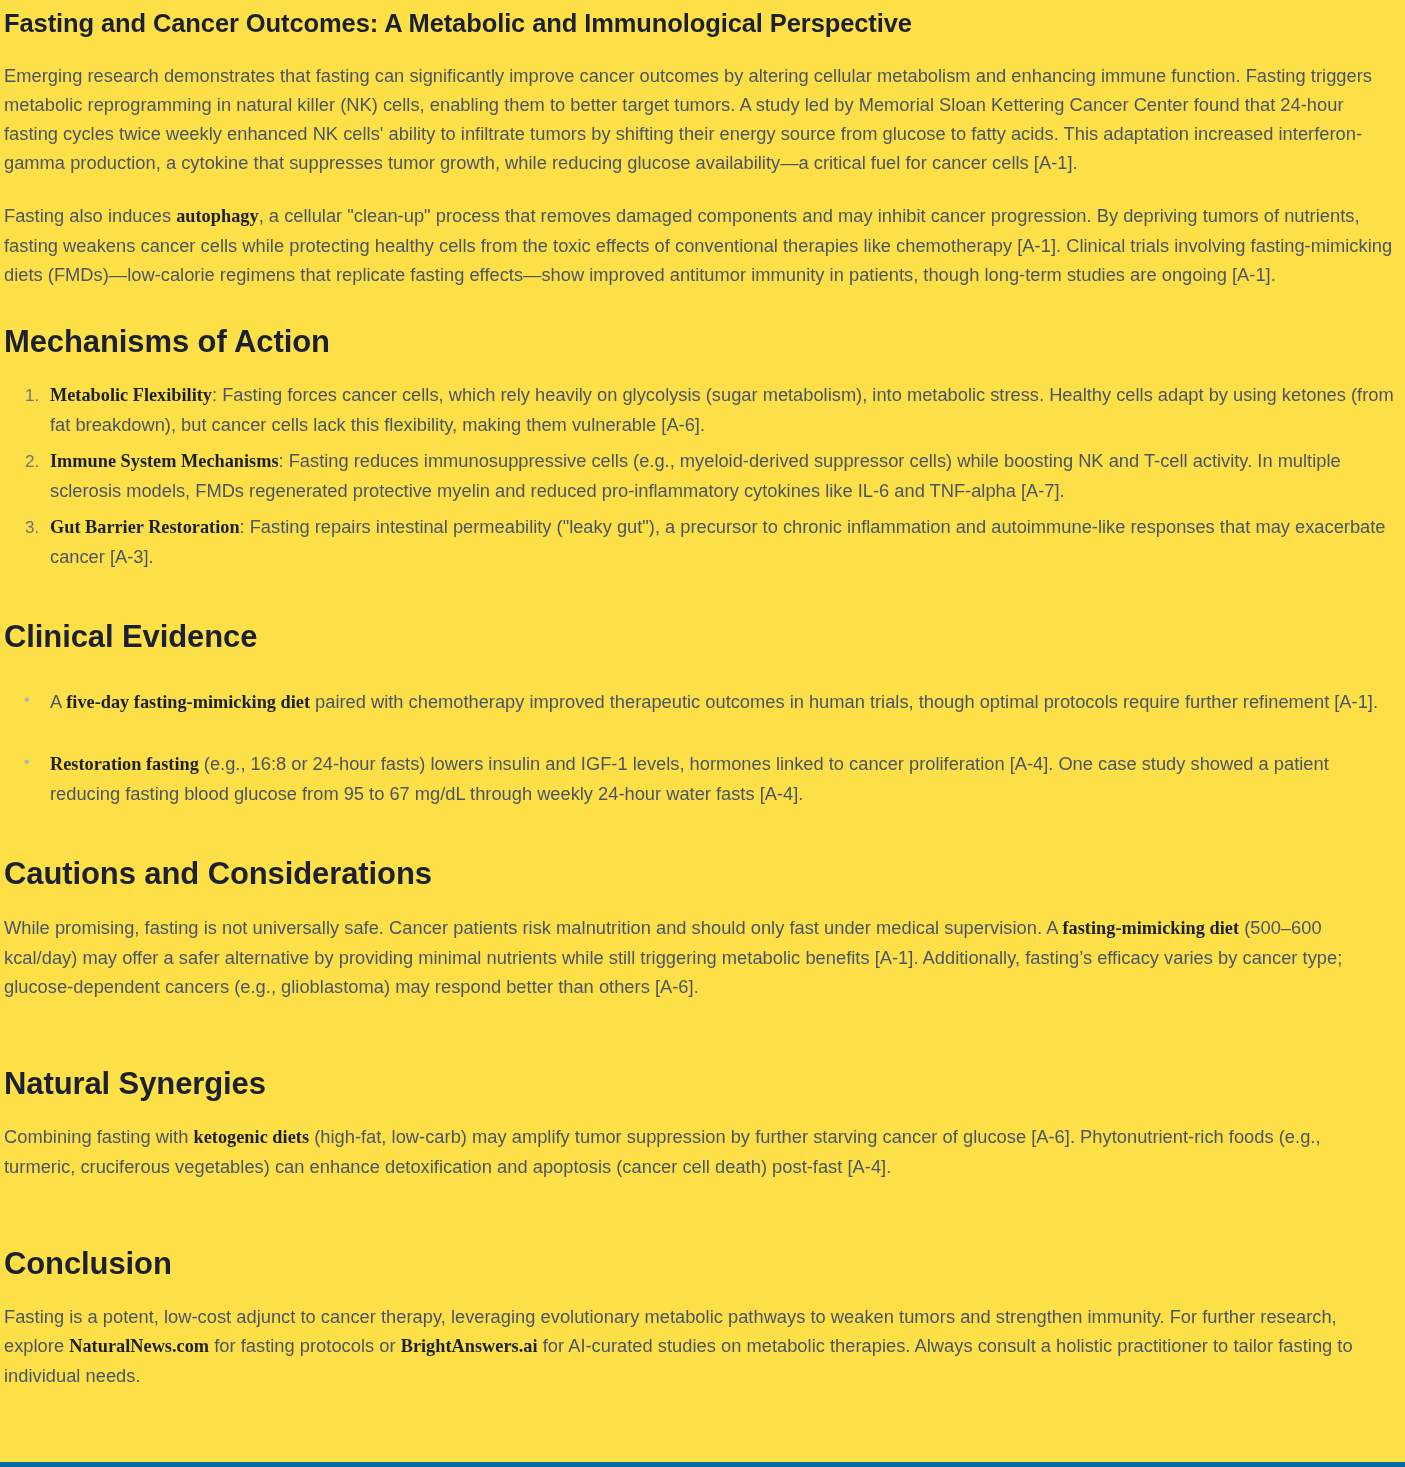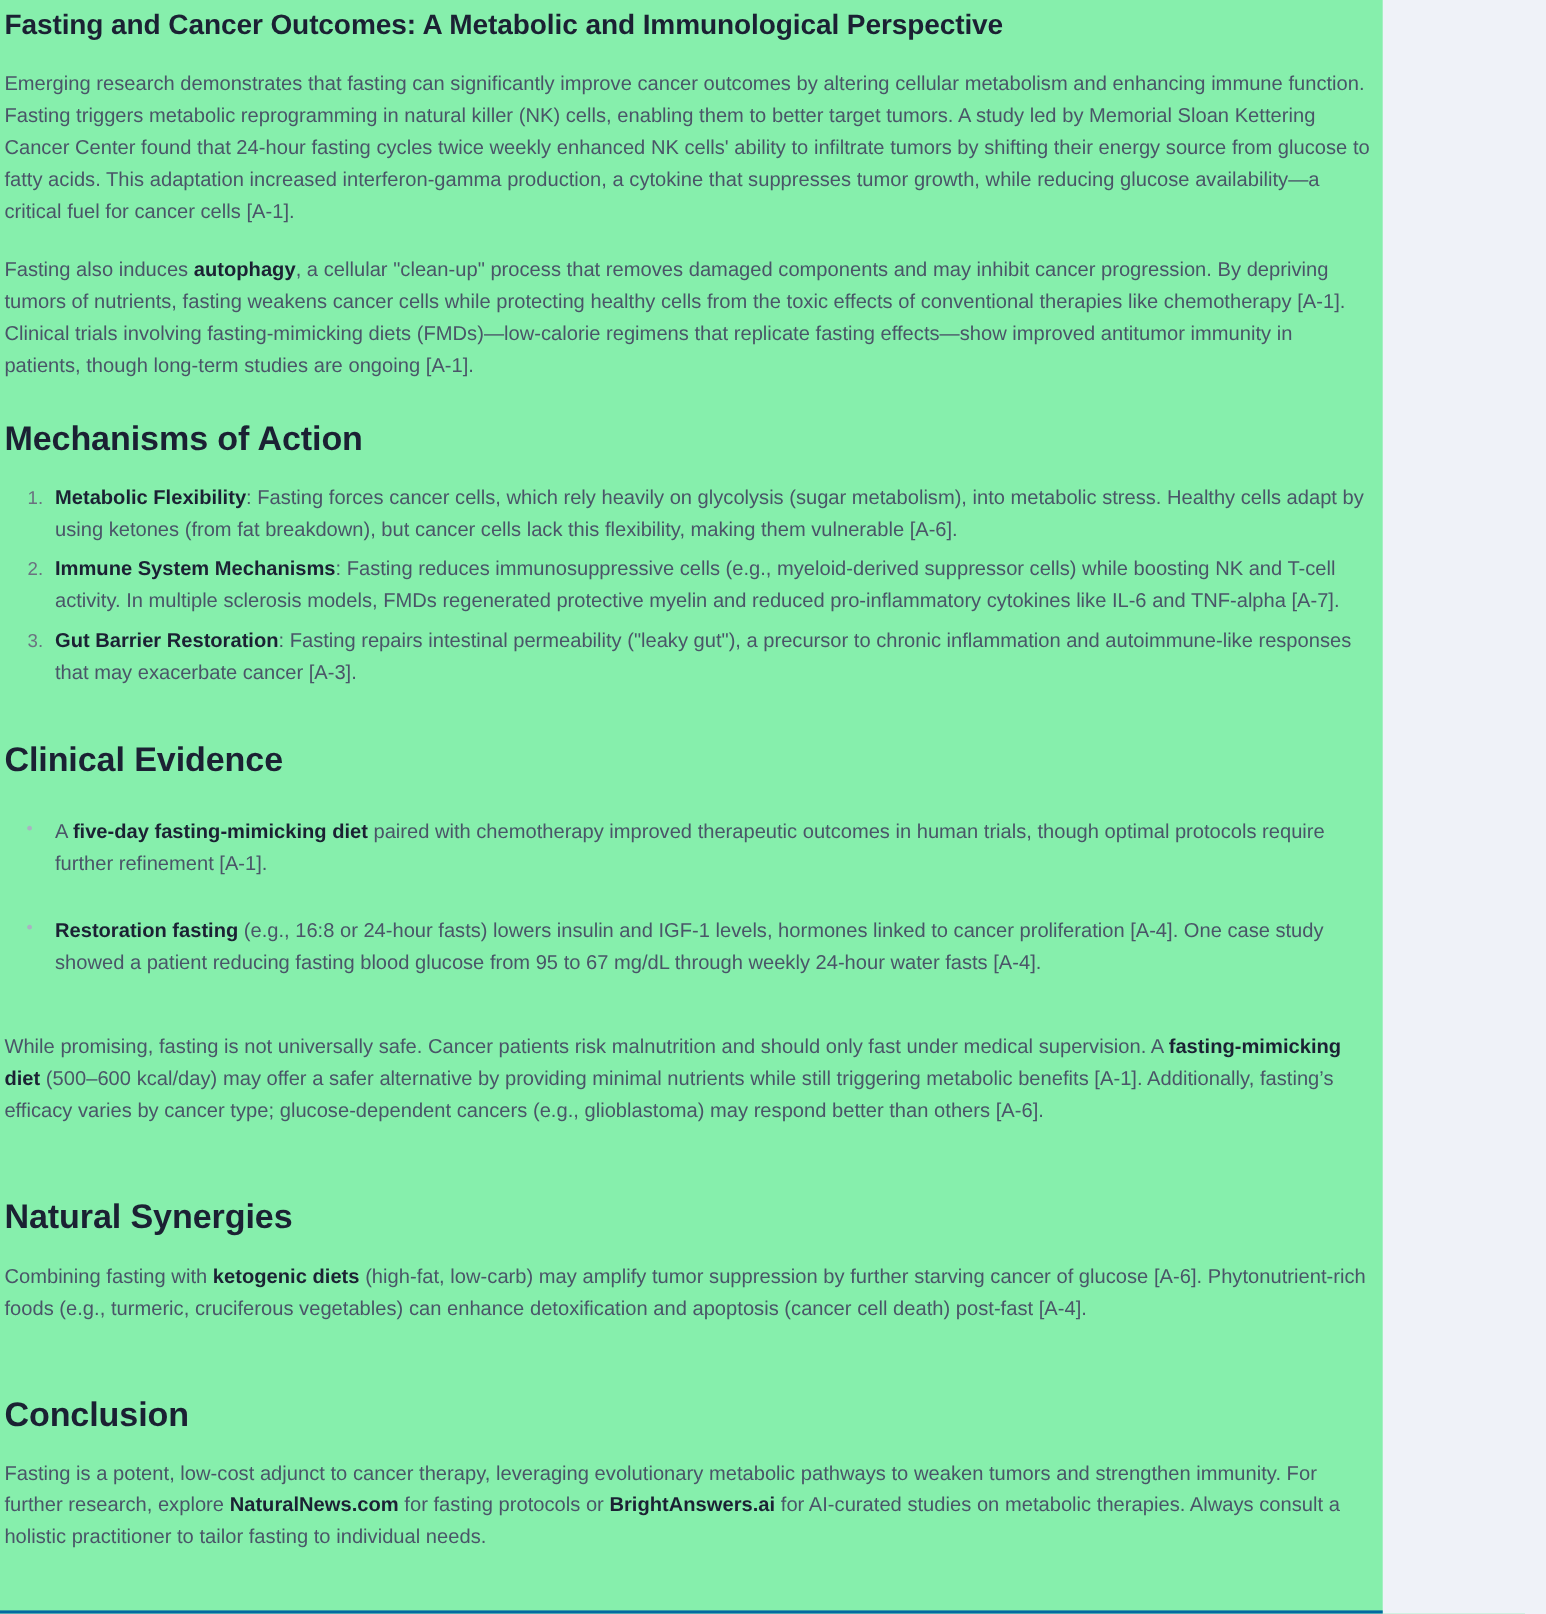--- a/index.html
+++ b/index.html
@@ -7,25 +7,25 @@
     padding: 0;
   }
   body {
     width: 1405px;
     min-height: 1467px;
     background: #eff2f8;
     font-family: "Liberation Sans", sans-serif;
     -webkit-font-smoothing: antialiased;
   }
   #doc {
-    width: 1257px;
+    width: 1405px;
     min-height: 1467px;
     box-sizing: border-box;
-    background: #86efac;
-    border-bottom: 3px solid #0369a1;
+    background: #fde047;
+    border-bottom: 5px solid #0369a1;
     padding: 8px 10px 14px 4px;
   }
   .title {
     font-size: 25.5px;
     font-weight: bold;
     color: #1b2133;
     letter-spacing: -0.1px;
     margin: 0 0 22px 0;
     line-height: 1.22;
   }
@@ -41,20 +41,21 @@
     font-size: 18.3px;
     color: #4a5568;
     line-height: 1.585;
     margin: 0 0 24px 0;
     letter-spacing: 0.02px;
   }
   p.body:last-child { margin-bottom: 0; }
   b, strong {
     font-weight: bold;
     color: #1b2133;
+    font-family: Liberation Serif, serif;
   }
   ol.numbered {
     margin: 0;
     padding: 0 0 0 40px;
     list-style: decimal;
   }
   ol.numbered > li {
     font-size: 18.3px;
     color: #4a5568;
     line-height: 1.585;
@@ -107,20 +108,21 @@
         <li><b>Immune System Mechanisms</b><span>: Fasting reduces immunosuppressive cells (e.g., myeloid-derived suppressor cells) while boosting NK and T-cell activity. In multiple sclerosis models, FMDs regenerated protective myelin and reduced pro-inflammatory cytokines like IL-6 and TNF-alpha [A-7].</span></li>
         <li><b>Gut Barrier Restoration</b><span>: Fasting repairs intestinal permeability ("leaky gut"), a precursor to chronic inflammation and autoimmune-like responses that may exacerbate cancer [A-3].</span></li>
       </ol>
       <div class="gap-lg"></div>
       <h2 class="section">Clinical Evidence</h2>
       <ul class="bulleted">
         <li><span>A </span><b>five-day fasting-mimicking diet</b><span> paired with chemotherapy improved therapeutic outcomes in human trials, though optimal protocols require further refinement [A-1].</span></li>
         <li><b>Restoration fasting</b><span> (e.g., 16:8 or 24-hour fasts) lowers insulin and IGF-1 levels, hormones linked to cancer proliferation [A-4]. One case study showed a patient reducing fasting blood glucose from 95 to 67 mg/dL through weekly 24-hour water fasts [A-4].</span></li>
       </ul>
       <div class="gap-lg"></div>
+      <h2 class="section">Cautions and Considerations</h2>
       <p class="body"><span>While promising, fasting is not universally safe. Cancer patients risk malnutrition and should only fast under medical supervision. A </span><b>fasting-mimicking diet</b><span> (500–600 kcal/day) may offer a safer alternative by providing minimal nutrients while still triggering metabolic benefits [A-1]. Additionally, fasting’s efficacy varies by cancer type; glucose-dependent cancers (e.g., glioblastoma) may respond better than others [A-6].</span></p>
       <div class="gap-lg"></div>
       <h2 class="section">Natural Synergies</h2>
       <p class="body"><span>Combining fasting with </span><b>ketogenic diets</b><span> (high-fat, low-carb) may amplify tumor suppression by further starving cancer of glucose [A-6]. Phytonutrient-rich foods (e.g., turmeric, cruciferous vegetables) can enhance detoxification and apoptosis (cancer cell death) post-fast [A-4].</span></p>
       <div class="gap-lg"></div>
       <h2 class="section">Conclusion</h2>
       <p class="body"><span>Fasting is a potent, low-cost adjunct to cancer therapy, leveraging evolutionary metabolic pathways to weaken tumors and strengthen immunity. For further research, explore </span><b>NaturalNews.com</b><span> for fasting protocols or </span><b>BrightAnswers.ai</b><span> for AI-curated studies on metabolic therapies. Always consult a holistic practitioner to tailor fasting to individual needs.</span></p>
     </div>
 </div>
 

